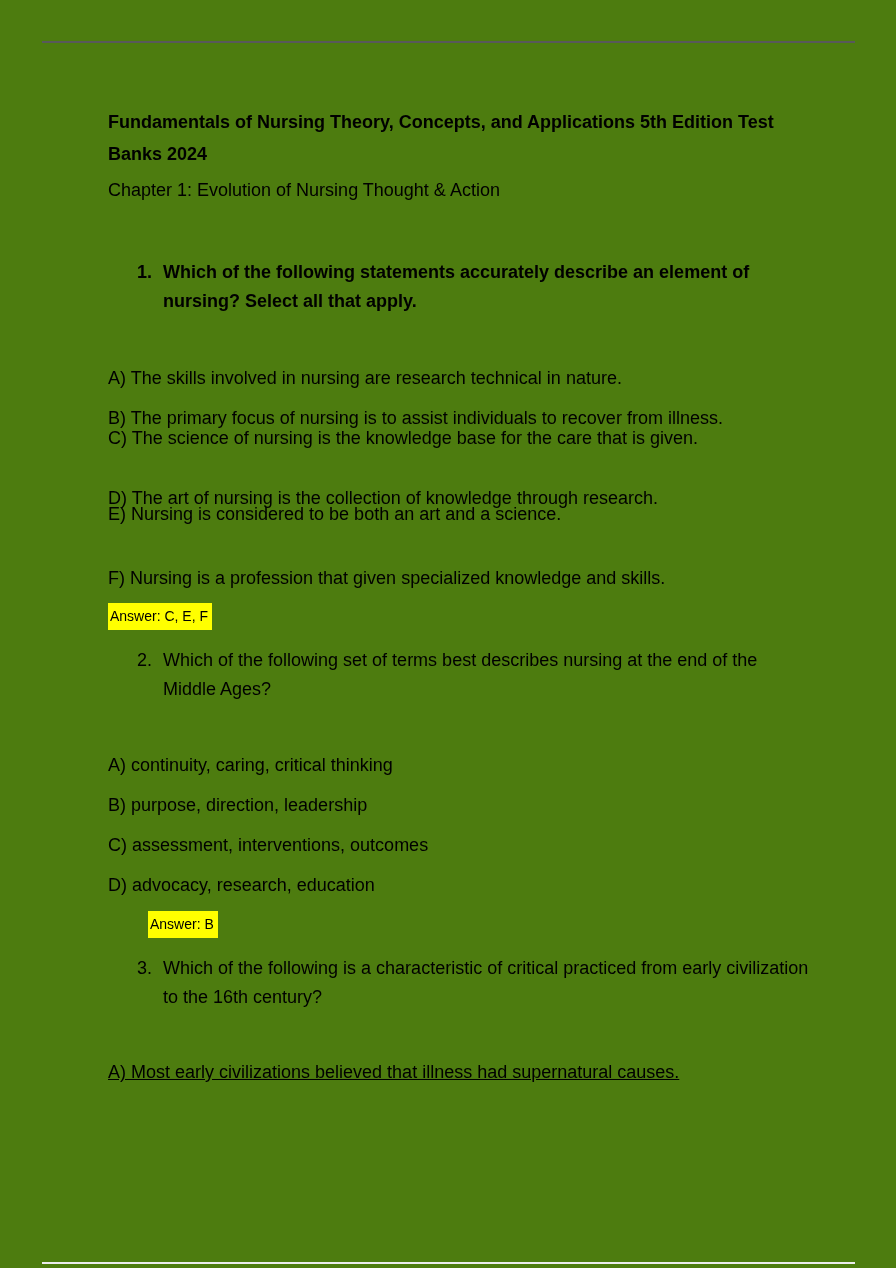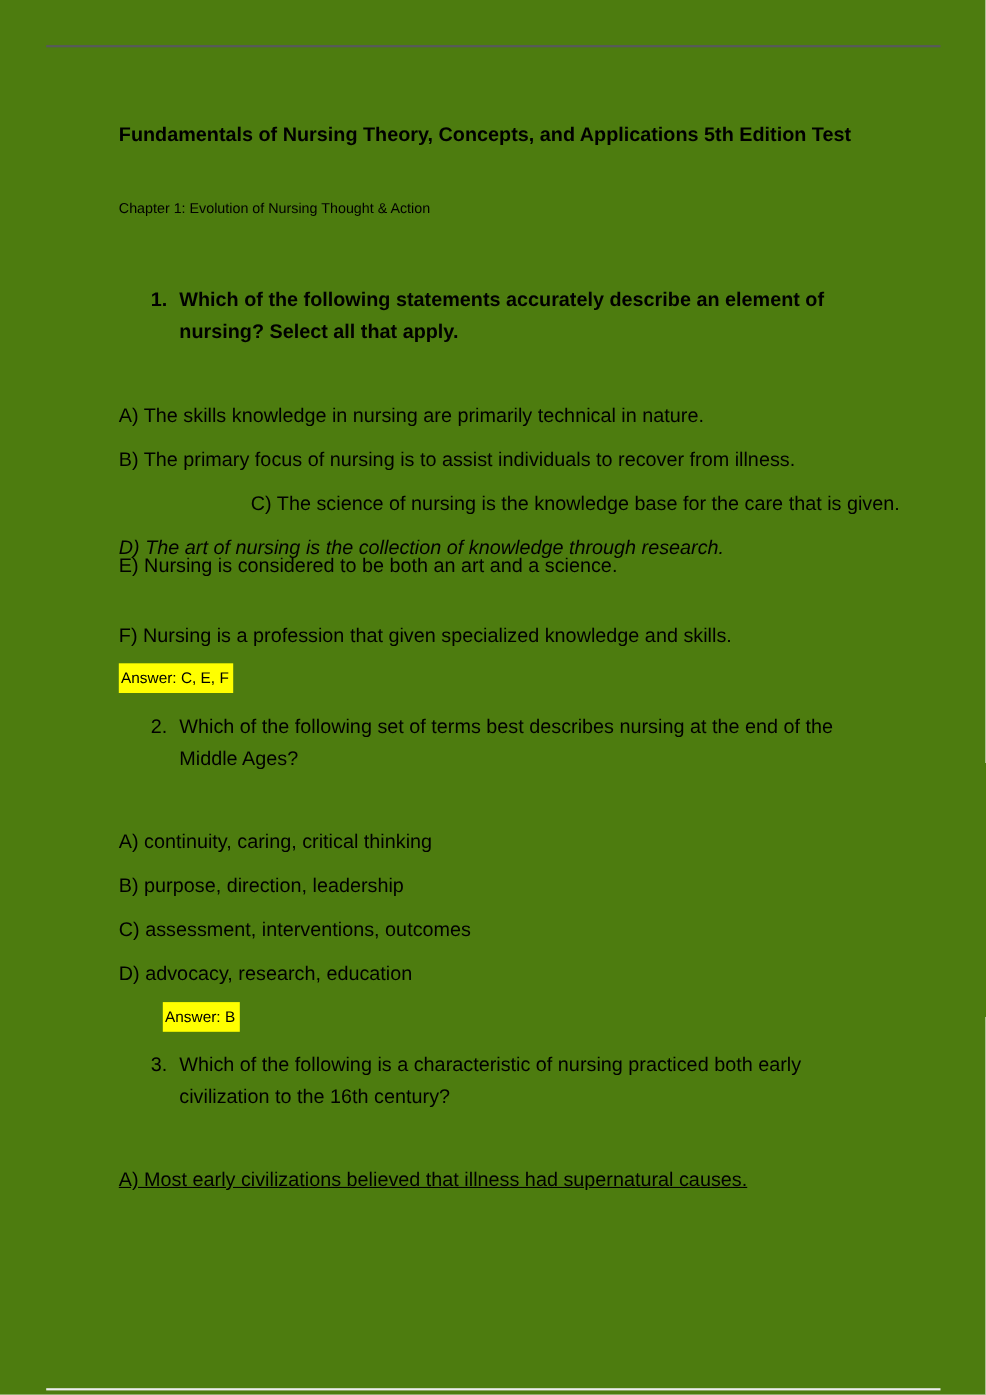--- a/index.html
+++ b/index.html
@@ -37,21 +37,21 @@
     width: 720px;
   }
   .abs { position: absolute; }
   .doc-title {
     font-weight: bold;
     font-size: 18px;
     line-height: 32px;
     width: 700px;
   }
   .chapter {
-    font-size: 13px;
+    font-size: 18px;
     line-height: 22px;
     width: 700px;
   }
   .question {
     left: 29px;
     width: 690px;
     font-size: 18px;
     line-height: 29px;
   }
   .question.bold { font-weight: bold; }
@@ -86,33 +86,34 @@
 <body>
 
 <div class="page">
 
   <div class="rule-top"></div>
 
   <div class="content">
 
     <div class="abs doc-title" style="top:106px;">
       <div>Fundamentals of Nursing Theory, Concepts, and Applications 5th Edition Test</div>
+      <div>Banks 2024</div>
     </div>
 
     <div class="abs chapter" style="top:179px;">Chapter 1: Evolution of Nursing Thought &amp; Action</div>
 
     <div class="abs question bold" style="top:258px;">
       <span class="qnum">1.</span>
       <div class="qtext">Which of the following statements accurately describe an element of nursing? Select all that apply.</div>
     </div>
 
-    <div class="abs option" style="top:368px;">A) The skills knowledge in nursing are primarily technical in nature.</div>
+    <div class="abs option" style="top:368px;">A) The skills involved in nursing are research technical in nature.</div>
     <div class="abs option" style="top:408px;">B) The primary focus of nursing is to assist individuals to recover from illness.</div>
-    <div class="abs option" style="top:448px;text-align:right;">C) The science of nursing is the knowledge base for the care that is given.</div>
-    <div class="abs option" style="top:488px;font-style:italic;">D) The art of nursing is the collection of knowledge through research.</div>
+    <div class="abs option" style="top:428px;">C) The science of nursing is the knowledge base for the care that is given.</div>
+    <div class="abs option" style="top:488px;">D) The art of nursing is the collection of knowledge through research.</div>
     <div class="abs option" style="top:504px;">E) Nursing is considered to be both an art and a science.</div>
     <div class="abs option" style="top:568px;">F) Nursing is a profession that given specialized knowledge and skills.</div>
 
     <div class="abs answer-line" style="top:603px;">
       <span class="answer-highlight" style="background:#ffff00;">Answer: C, E, F</span>
     </div>
 
     <div class="abs question" style="top:646px;">
       <span class="qnum">2.</span>
       <div class="qtext">Which of the following set of terms best describes nursing at the end of the Middle Ages?</div>
@@ -122,21 +123,21 @@
     <div class="abs option" style="top:795px;">B) purpose, direction, leadership</div>
     <div class="abs option" style="top:835px;">C) assessment, interventions, outcomes</div>
     <div class="abs option" style="top:875px;">D) advocacy, research, education</div>
 
     <div class="abs answer-line" style="top:911px;padding-left:40px;">
       <span class="answer-highlight" style="background:#ffff00;">Answer: B</span>
     </div>
 
     <div class="abs question" style="top:954px;">
       <span class="qnum">3.</span>
-      <div class="qtext">Which of the following is a characteristic of nursing practiced both early civilization to the 16th century?</div>
+      <div class="qtext">Which of the following is a characteristic of critical practiced from early civilization to the 16th century?</div>
     </div>
 
     <div class="abs option" style="top:1062px;text-decoration:underline;">A) Most early civilizations believed that illness had supernatural causes.</div>
 
   </div>
 
   <div class="rule-bottom"></div>
 
 </div>
 

